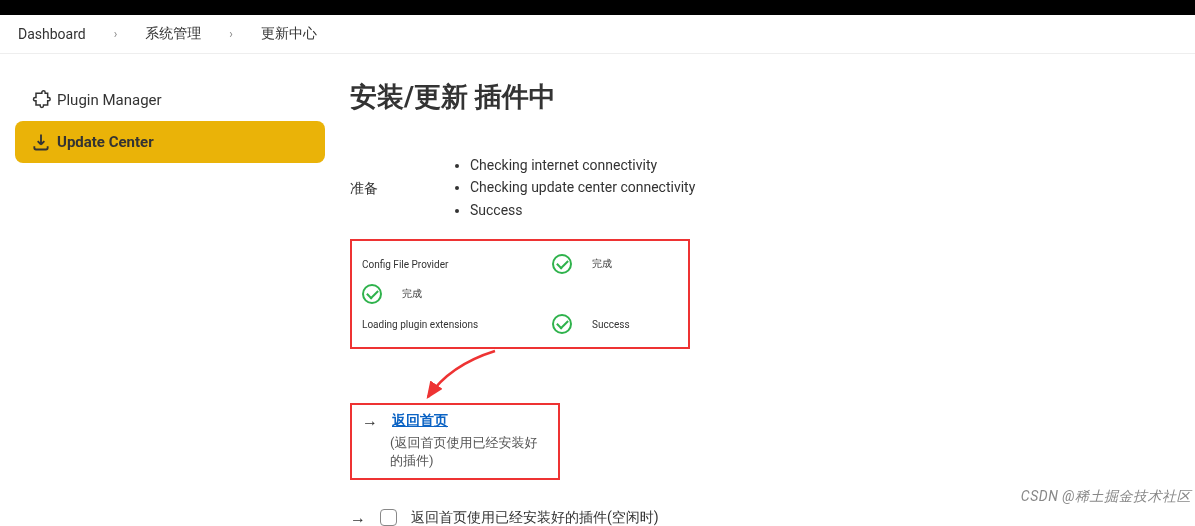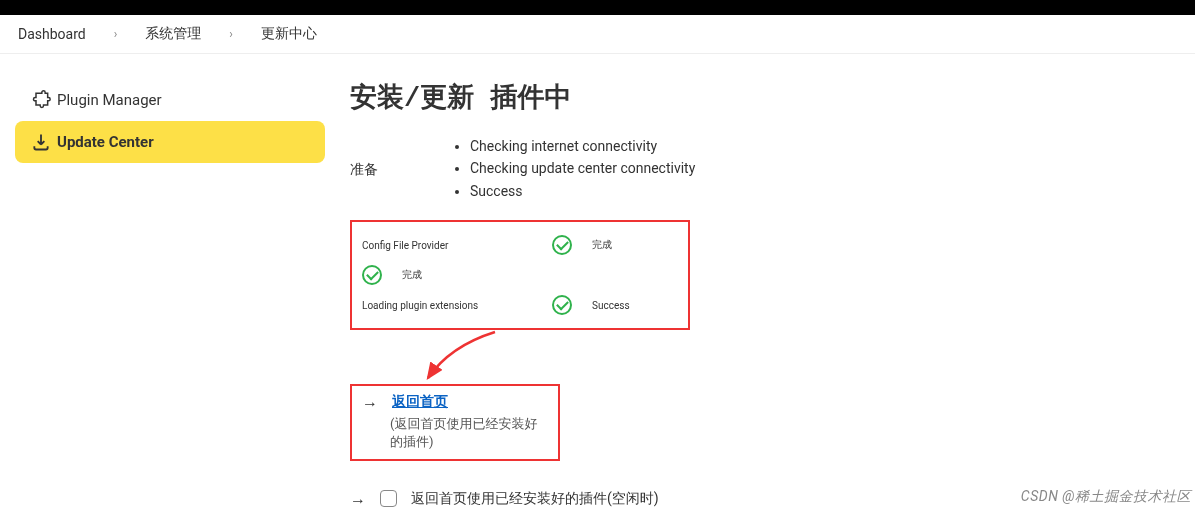--- a/index.html
+++ b/index.html
@@ -4,24 +4,24 @@
   <style>
     * { box-sizing: border-box; margin: 0; padding: 0; }
     body { font-family: -apple-system, BlinkMacSystemFont, "Segoe UI", Roboto, Arial, sans-serif; background: #fff; color: #333; width: 1195px; }
     .topbar { height: 15px; background: #000; }
     .breadcrumb { padding: 10px 18px; font-size: 14px; border-bottom: 1px solid #eee; display: flex; align-items: center; gap: 28px; }
     .breadcrumb span { color: #333; }
     .breadcrumb .chev { color: #888; font-size: 12px; }
     .layout { display: flex; }
     .sidebar { width: 340px; padding: 25px 15px; }
     .side-item { display: flex; align-items: center; gap: 6px; padding: 11px 16px; border-radius: 8px; font-size: 15px; cursor: pointer; color: #333; }
-    .side-item.active { background: #fde047; font-weight: 700; }
+    .side-item.active { background: #eab308; font-weight: 700; }
     .side-icon { display: inline-flex; width: 20px; height: 20px; align-items: center; justify-content: center; }
     .main { flex: 1; padding: 25px 10px 40px; }
-    .title { font-size: 27px; font-weight: 700; margin-bottom: 20px; font-family: Liberation Mono, monospace; }
+    .title { font-size: 27px; font-weight: 700; margin-bottom: 39px; }
     .prep-row { display: flex; align-items: center; gap: 74px; font-size: 14px; margin-bottom: 18px; }
     .prep-label { padding-top: 2px; color: #333; }
     .prep-list { list-style: disc; padding-left: 18px; }
     .prep-list li { line-height: 1.6; }
     .table-box { border: 2px solid #e33; padding: 8px 10px; width: 340px; margin-bottom: 10px; }
     .trow { display: flex; align-items: center; height: 30px; font-size: 10px; }
     .tcell-name { width: 190px; }
     .tcell-status { display: flex; align-items: center; gap: 20px; }
     .check-icon { width: 20px; height: 20px; border: 2px solid #2fb24c; border-radius: 50%; display: inline-flex; align-items: center; justify-content: center; }
     .check-icon::after { content: ""; display: block; width: 5px; height: 9px; border-right: 2.5px solid #2fb24c; border-bottom: 2.5px solid #2fb24c; transform: rotate(45deg) translate(-1px, -1px); }

